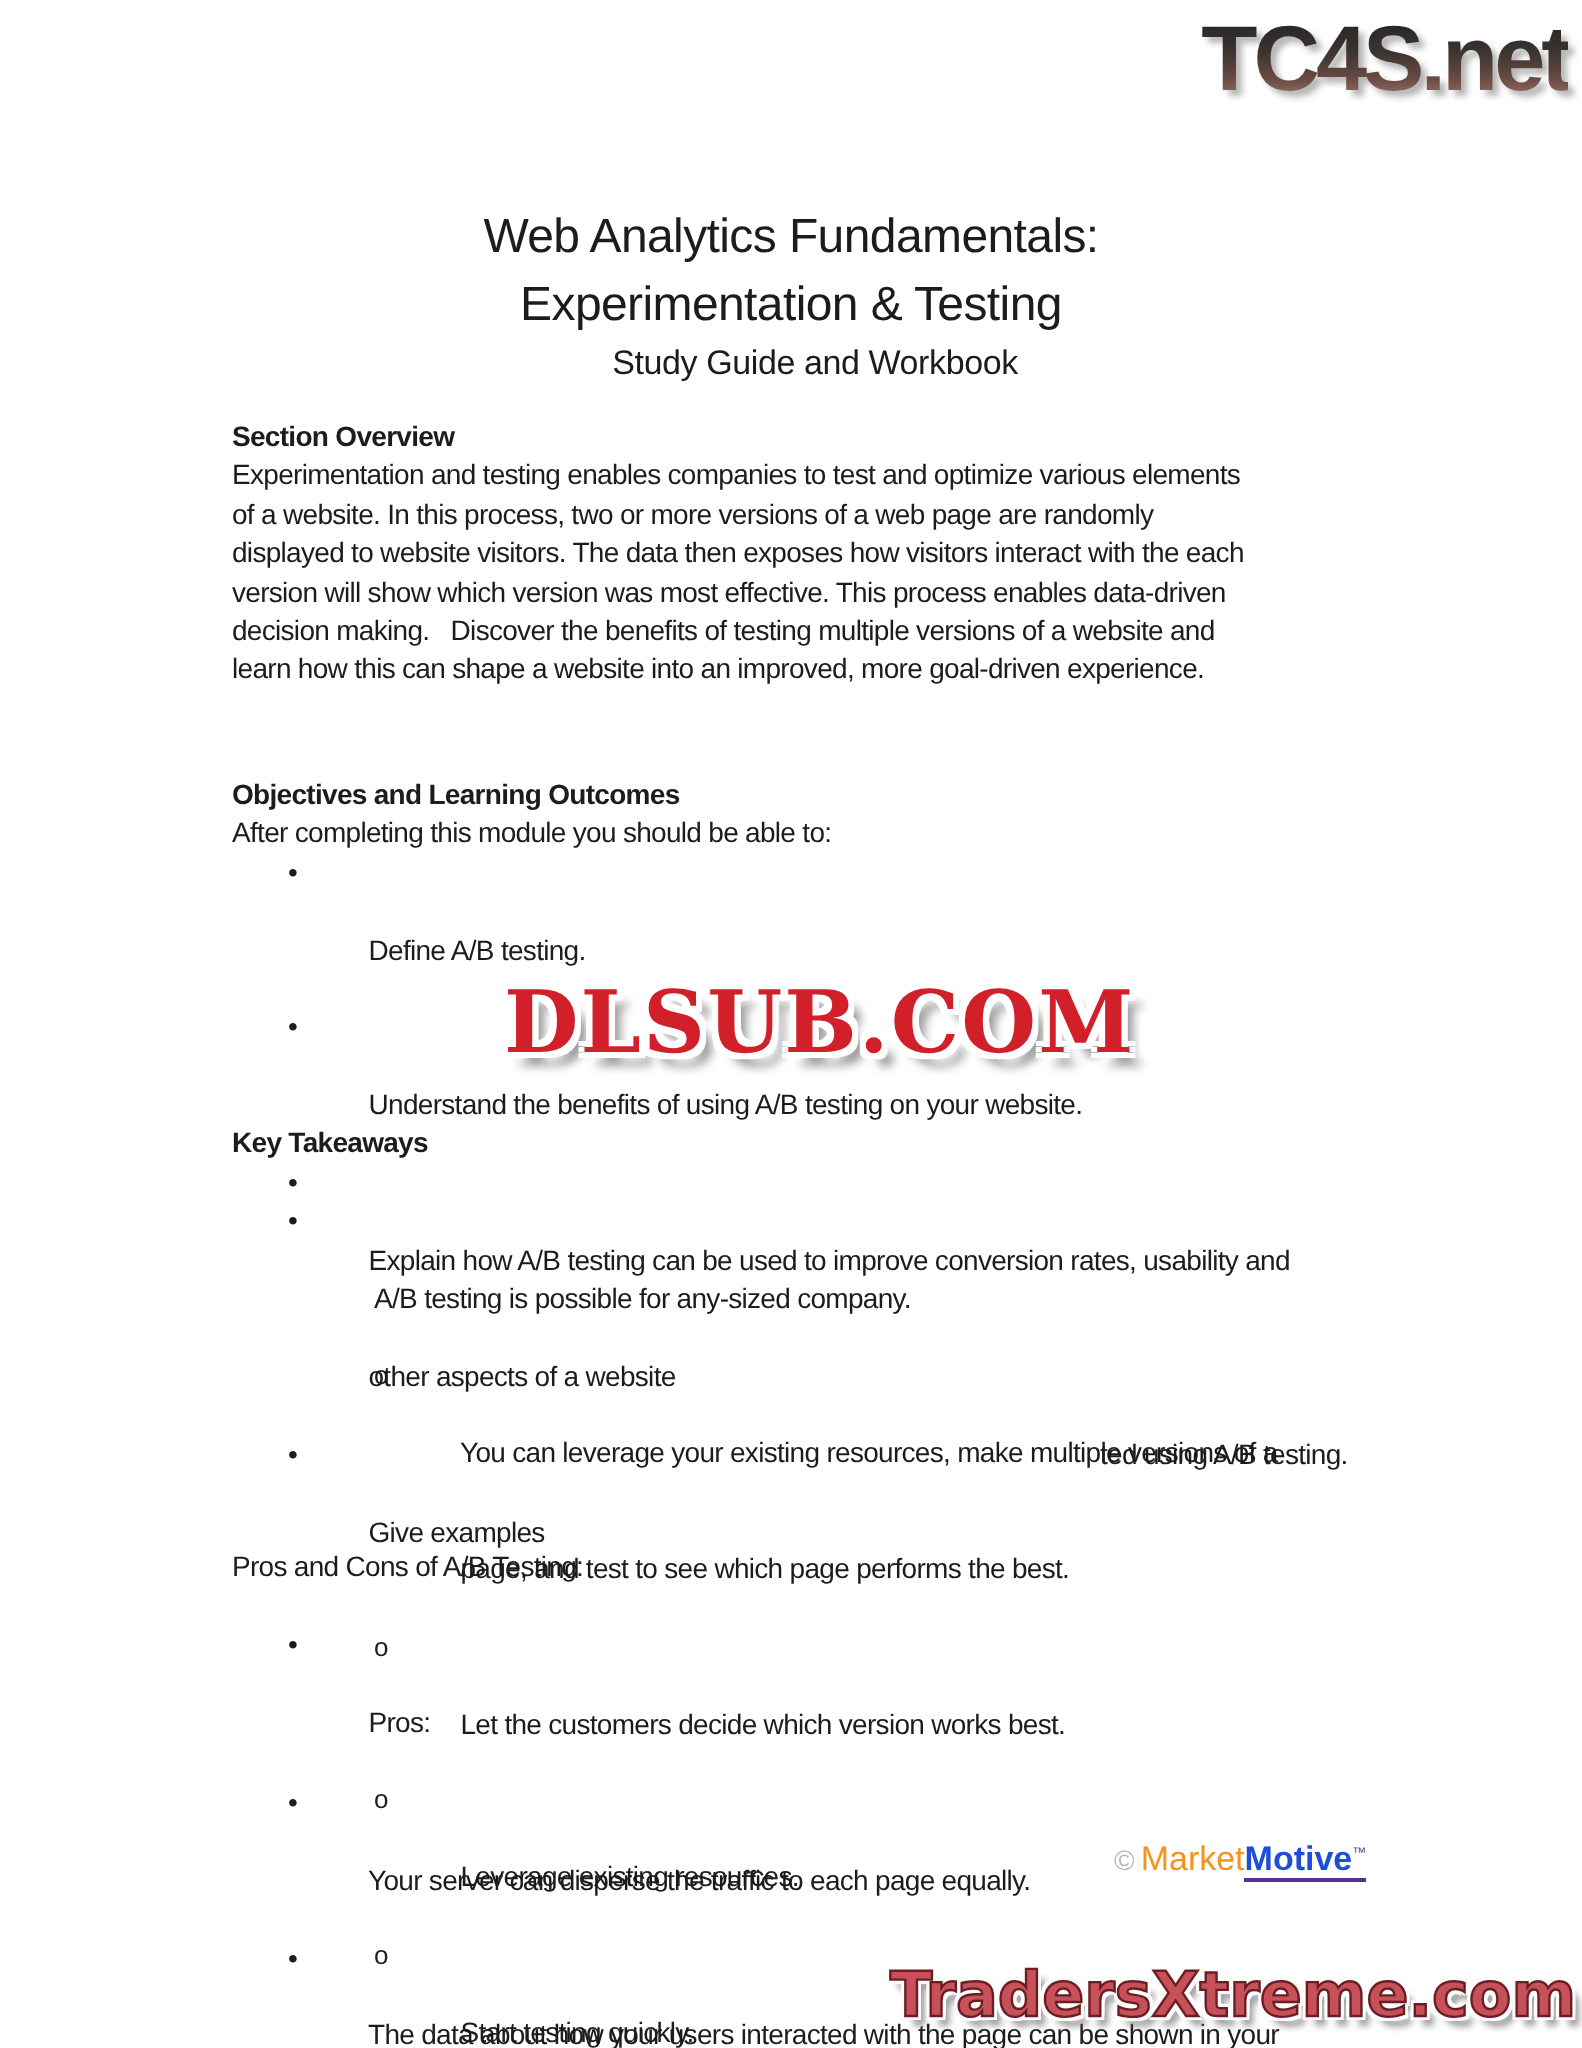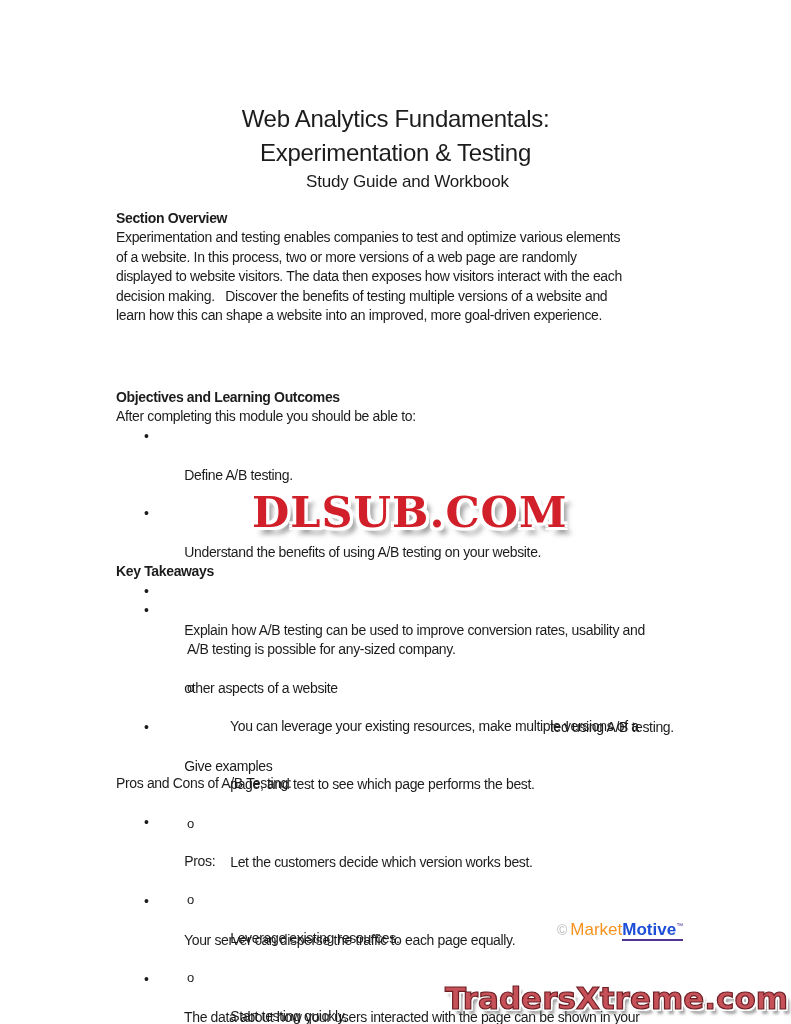--- a/index.html
+++ b/index.html
@@ -64,32 +64,34 @@
   .mm-market { color:#F6921E; }
   .mm-motive-wrap { border-bottom:2px solid #4F3590; padding-bottom:0px; }
   .mm-motive { color:#1d4ed8; font-weight:bold; }
   .mm-tm { color:#4F3590; font-size:7px; vertical-align:super; }
 </style>
 </head>
 <body>
 
 <div class="page">
 
+  <div class="tc4s">TC4S.net</div>
 
   <div class="title-block">
     <div class="title-line">Web Analytics Fundamentals:</div>
     <div class="title-line">Experimentation &amp; Testing</div>
     <div class="subtitle-line">Study Guide and Workbook</div>
   </div>
 
   <div class="block" style="top:209px;">
     <div class="line bold">Section Overview</div>
     <div class="line">Experimentation and testing enables companies to test and optimize various elements</div>
     <div class="line">of a website. In this process, two or more versions of a web page are randomly</div>
     <div class="line">displayed to website visitors. The data then exposes how visitors interact with the each</div>
+    <div class="line">version will show which version was most effective. This process enables data-driven</div>
     <div class="line">decision making.   Discover the benefits of testing multiple versions of a website and</div>
     <div class="line">learn how this can shape a website into an improved, more goal-driven experience.</div>
   </div>
 
   <div class="block" style="top:388px;">
     <div class="line bold">Objectives and Learning Outcomes</div>
     <div class="line">After completing this module you should be able to:</div>
     <div class="row indent1">
       <span class="marker">•</span>
       <span>Define A/B testing.</span>

